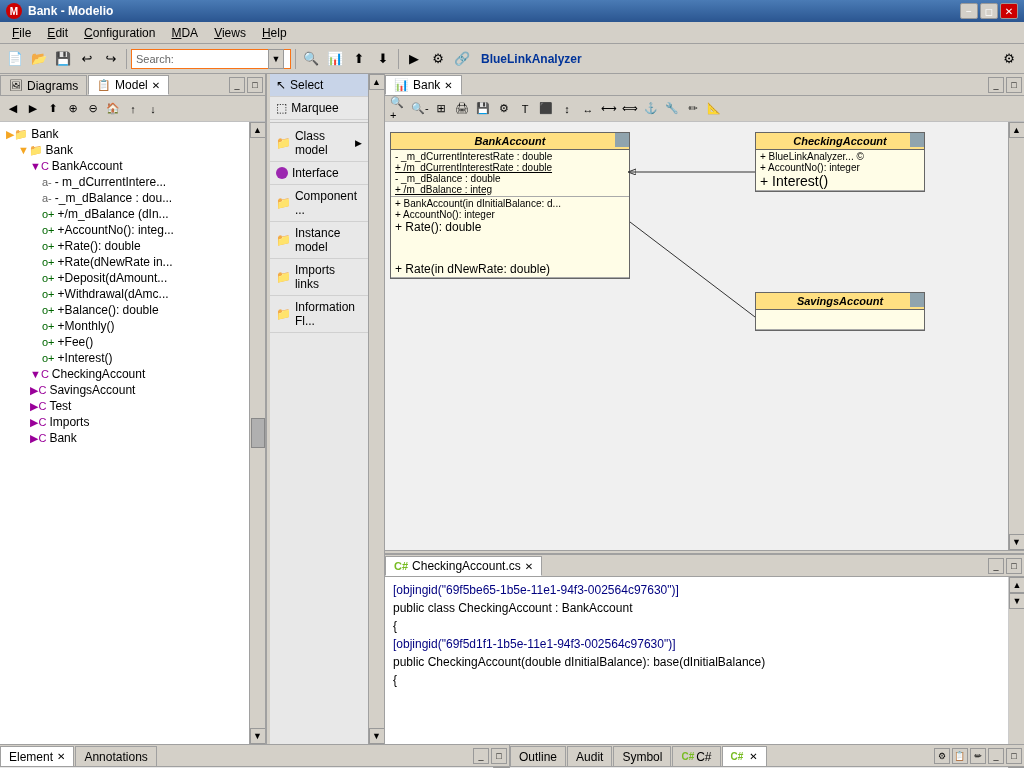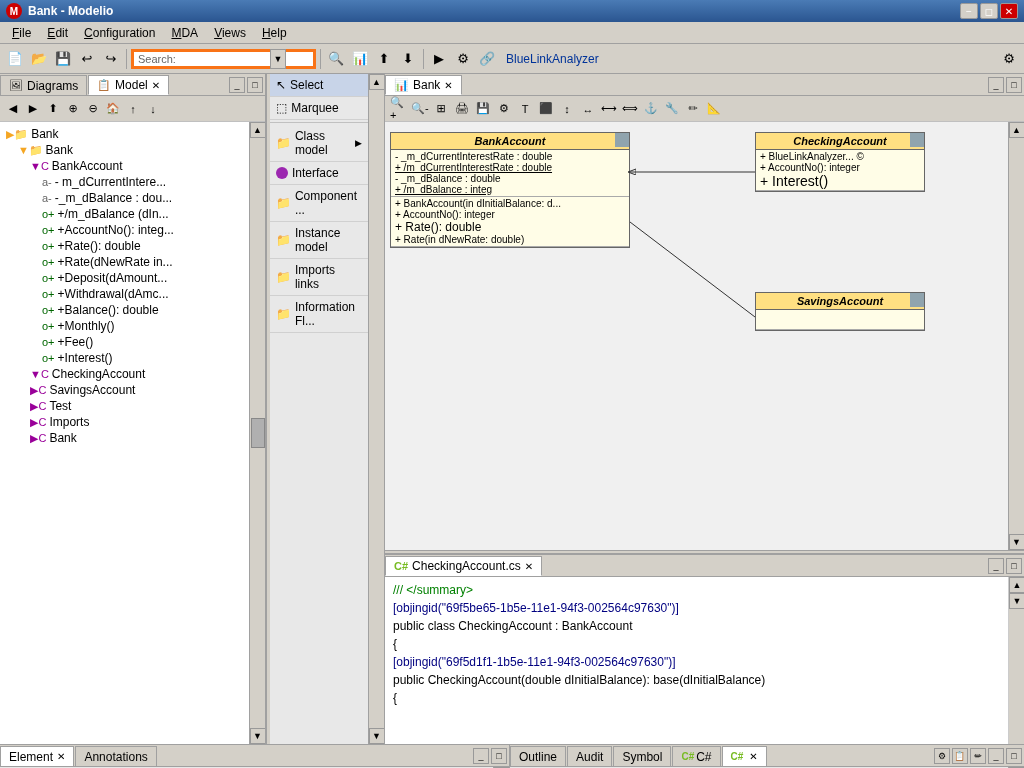--- a/index.html
+++ b/index.html
@@ -45,28 +45,28 @@
       width: 22px; height: 22px;
       background: #d4d0c8;
       border: 1px solid transparent;
       display: flex; align-items: center; justify-content: center;
       cursor: pointer; font-size: 13px;
     }
     .toolbar-sep { width: 1px; height: 20px; background: #a0a0a0; margin: 0 2px; }
     .search-box {
       display: flex; align-items: center;
       background: white;
-      border: 3px solid #f97316;
+      border: 1px solid #f97316;
       height: 20px;
       padding: 0 4px;
-      width: 185px;
+      width: 160px;
     }
     .search-box input { border: none; outline: none; font-size: 11px; width: 130px; }
     .search-dropdown { background: #d4d0c8; border: 1px solid #999; height: 20px; width: 16px; display: flex; align-items: center; justify-content: center; cursor: pointer; font-size: 9px; }
-    .blue-link { color: #003399; font-size: 12px; padding: 2px 6px; }
+    .blue-link { color: #003399; font-size: 12px; padding: 2px 6px; font-weight: bold; }
 
     
     .main-area {
       display: flex;
       height: calc(768px - 22px - 22px - 30px - 24px);
     }
 
     
     .left-panel {
       width: 266px;
@@ -567,21 +567,21 @@
           <div class="uml-section">
             <div style="font-size:10px;">- _m_dCurrentInterestRate : double</div>
             <div style="font-size:10px;text-decoration:underline;">+ /m_dCurrentInterestRate : double</div>
             <div style="font-size:10px;">- _m_dBalance : double</div>
             <div style="font-size:10px;text-decoration:underline;">+ /m_dBalance : integ</div>
           </div>
           <div class="uml-section">
             <div style="font-size:10px;">+ BankAccount(in dInitialBalance: d...</div>
             <div style="font-size:10px;">+ AccountNo(): integer</div>
             <div style="font-size:12px;">+ Rate(): double</div>
-            <div style="font-size:10px;">+ Rate(in dNewRate: double)</div>
+            <div style="font-size:12px;margin-top:28px;">+ Rate(in dNewRate: double)</div>
           </div>
         </div>
 
         <div class="uml-class" style="left:370px;top:10px;width:170px;">
           <div class="uml-corner"></div>
           <div class="uml-header">CheckingAccount</div>
           <div class="uml-section">
             <div style="font-size:10px;">+ BlueLinkAnalyzer... ©</div>
             <div style="font-size:10px;">+ AccountNo(): integer</div>
             <div style="font-size:14px;">+ Interest()</div>
@@ -622,21 +622,20 @@
           <span>CheckingAccount.cs</span>
           <span class="tab-close">✕</span>
         </div>
         <div style="margin-left:auto;display:flex;gap:2px;padding:2px;">
           <div class="mini-btn">_</div>
           <div class="mini-btn">□</div>
         </div>
       </div>
       <div style="display:flex;flex:1;overflow:hidden;">
         <div class="code-content">
-          <div class="code-comment">    /// &lt;/summary&gt;</div>
           <div class="code-attr">    [objingid("69f5be65-1b5e-11e1-94f3-002564c97630")]</div>
           <div class="code-normal">    public class CheckingAccount : BankAccount</div>
           <div class="code-normal">    {</div>
           <div class="code-attr">        [objingid("69f5d1f1-1b5e-11e1-94f3-002564c97630")]</div>
           <div class="code-normal">        public CheckingAccount(double dInitialBalance): base(dInitialBalance)</div>
           <div class="code-normal">        {</div>
         </div>
         <div class="code-scrollbar">
           <div class="scroll-btn">▲</div>
           <div style="flex:1;background:#d4d0c8;"></div>

